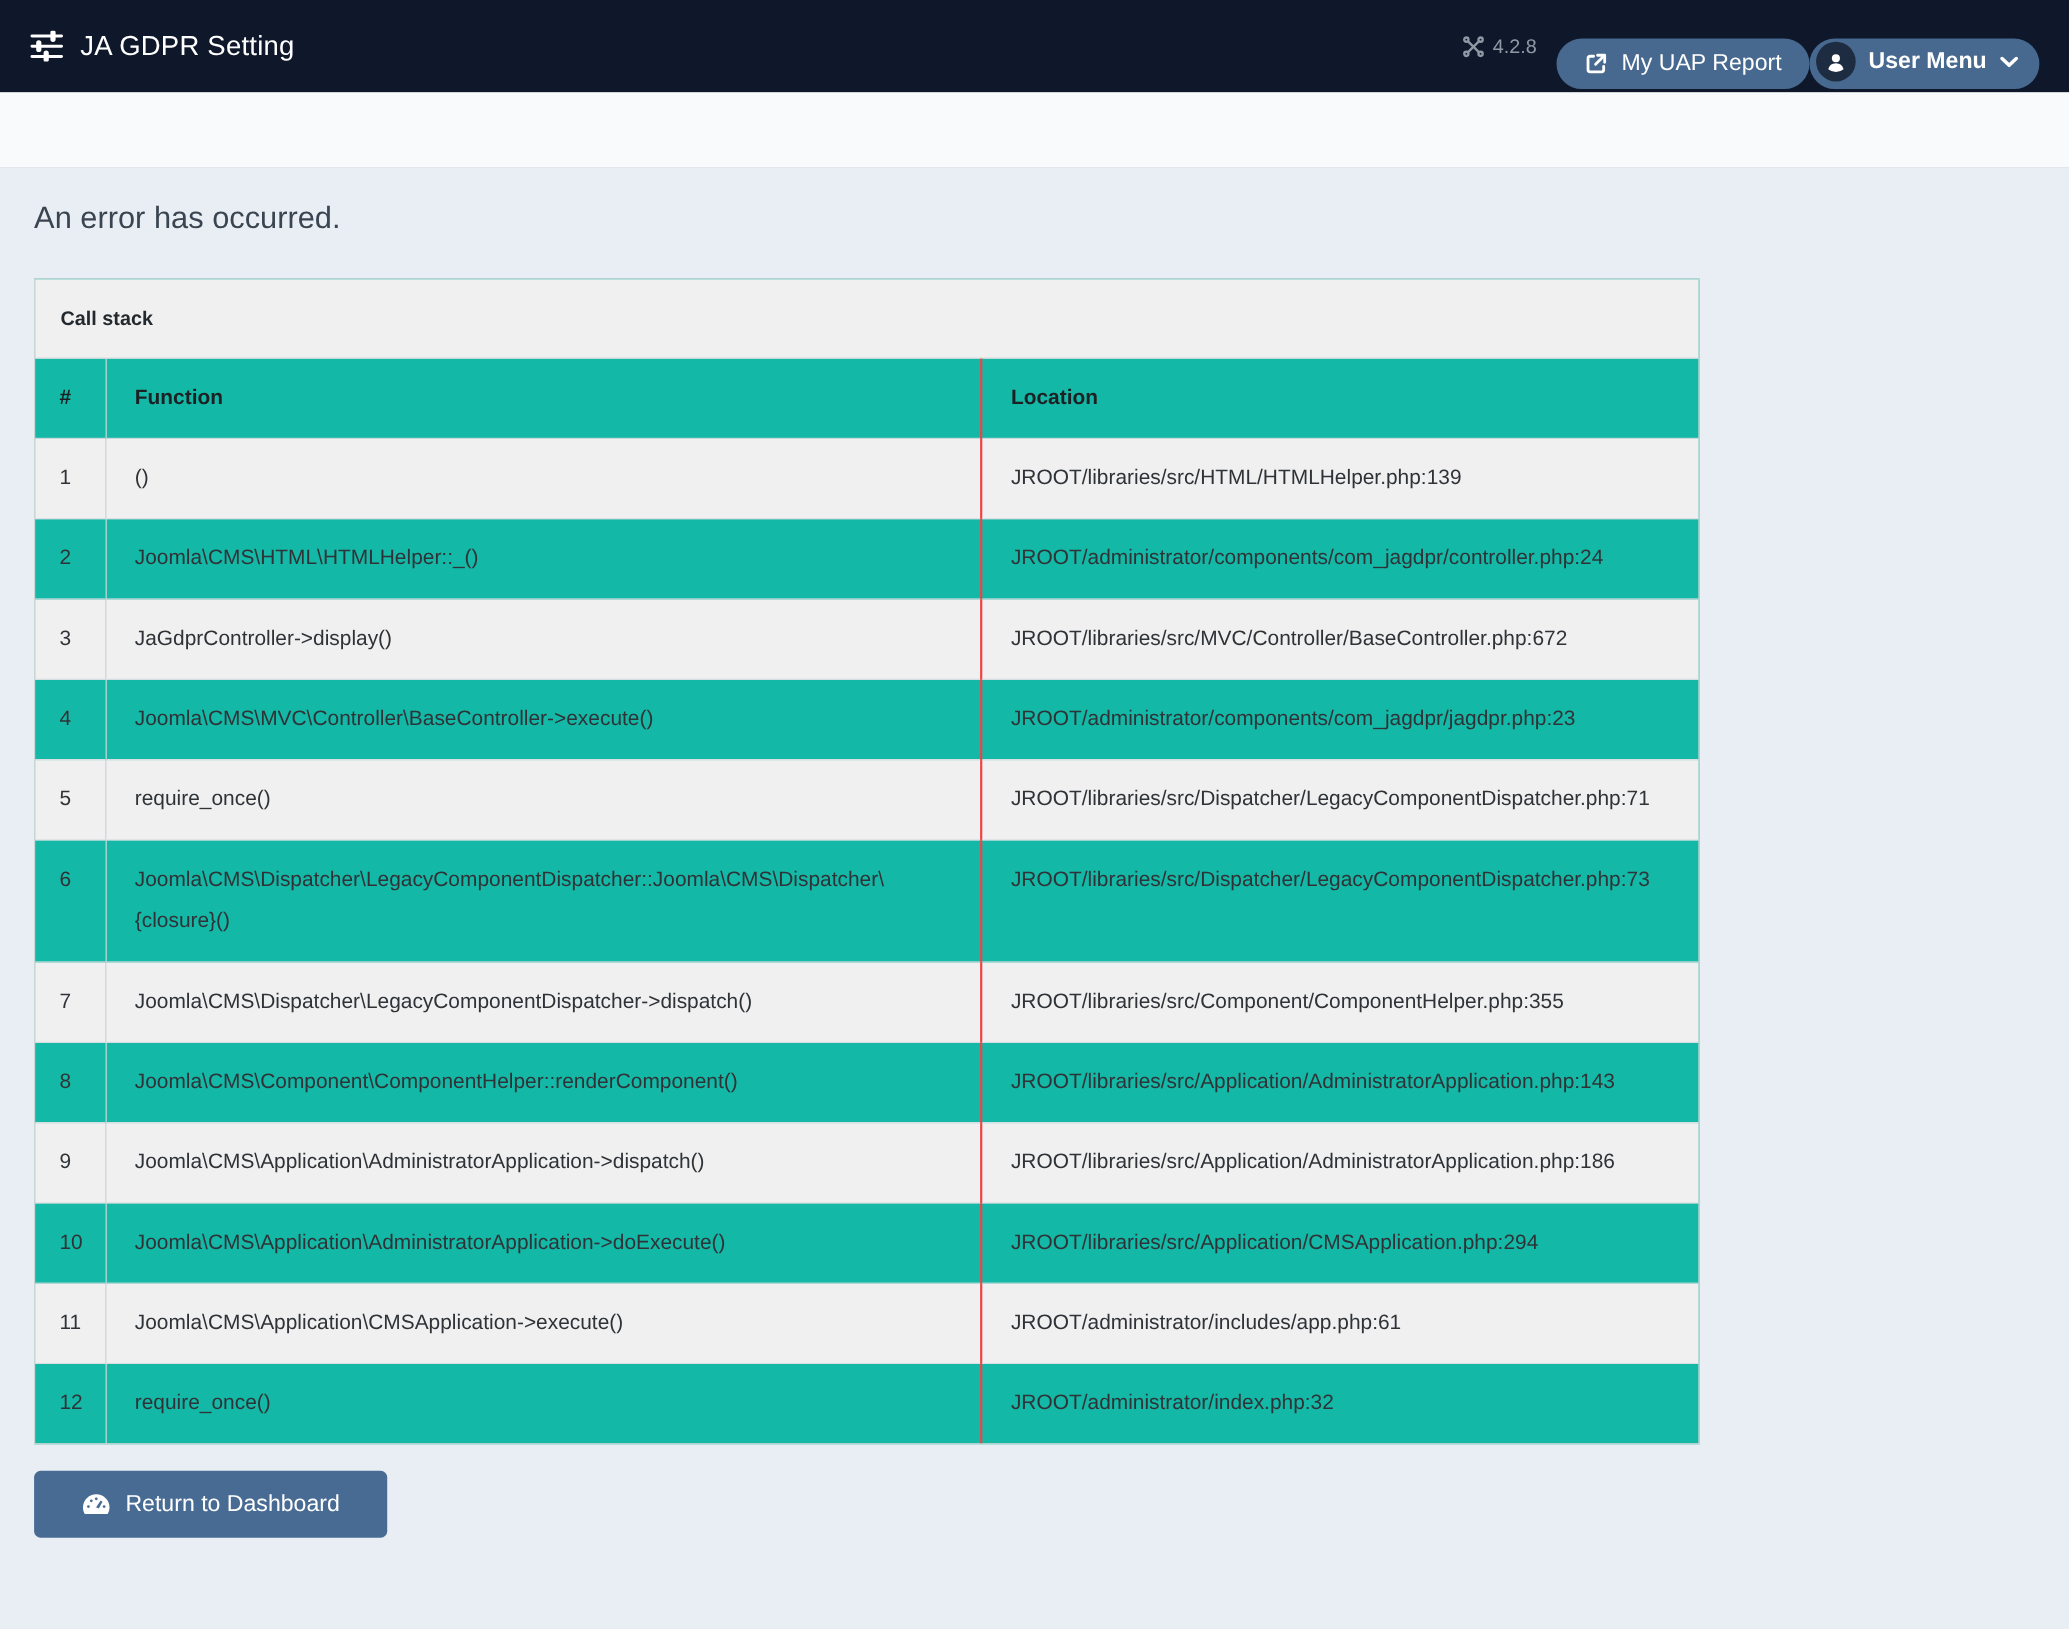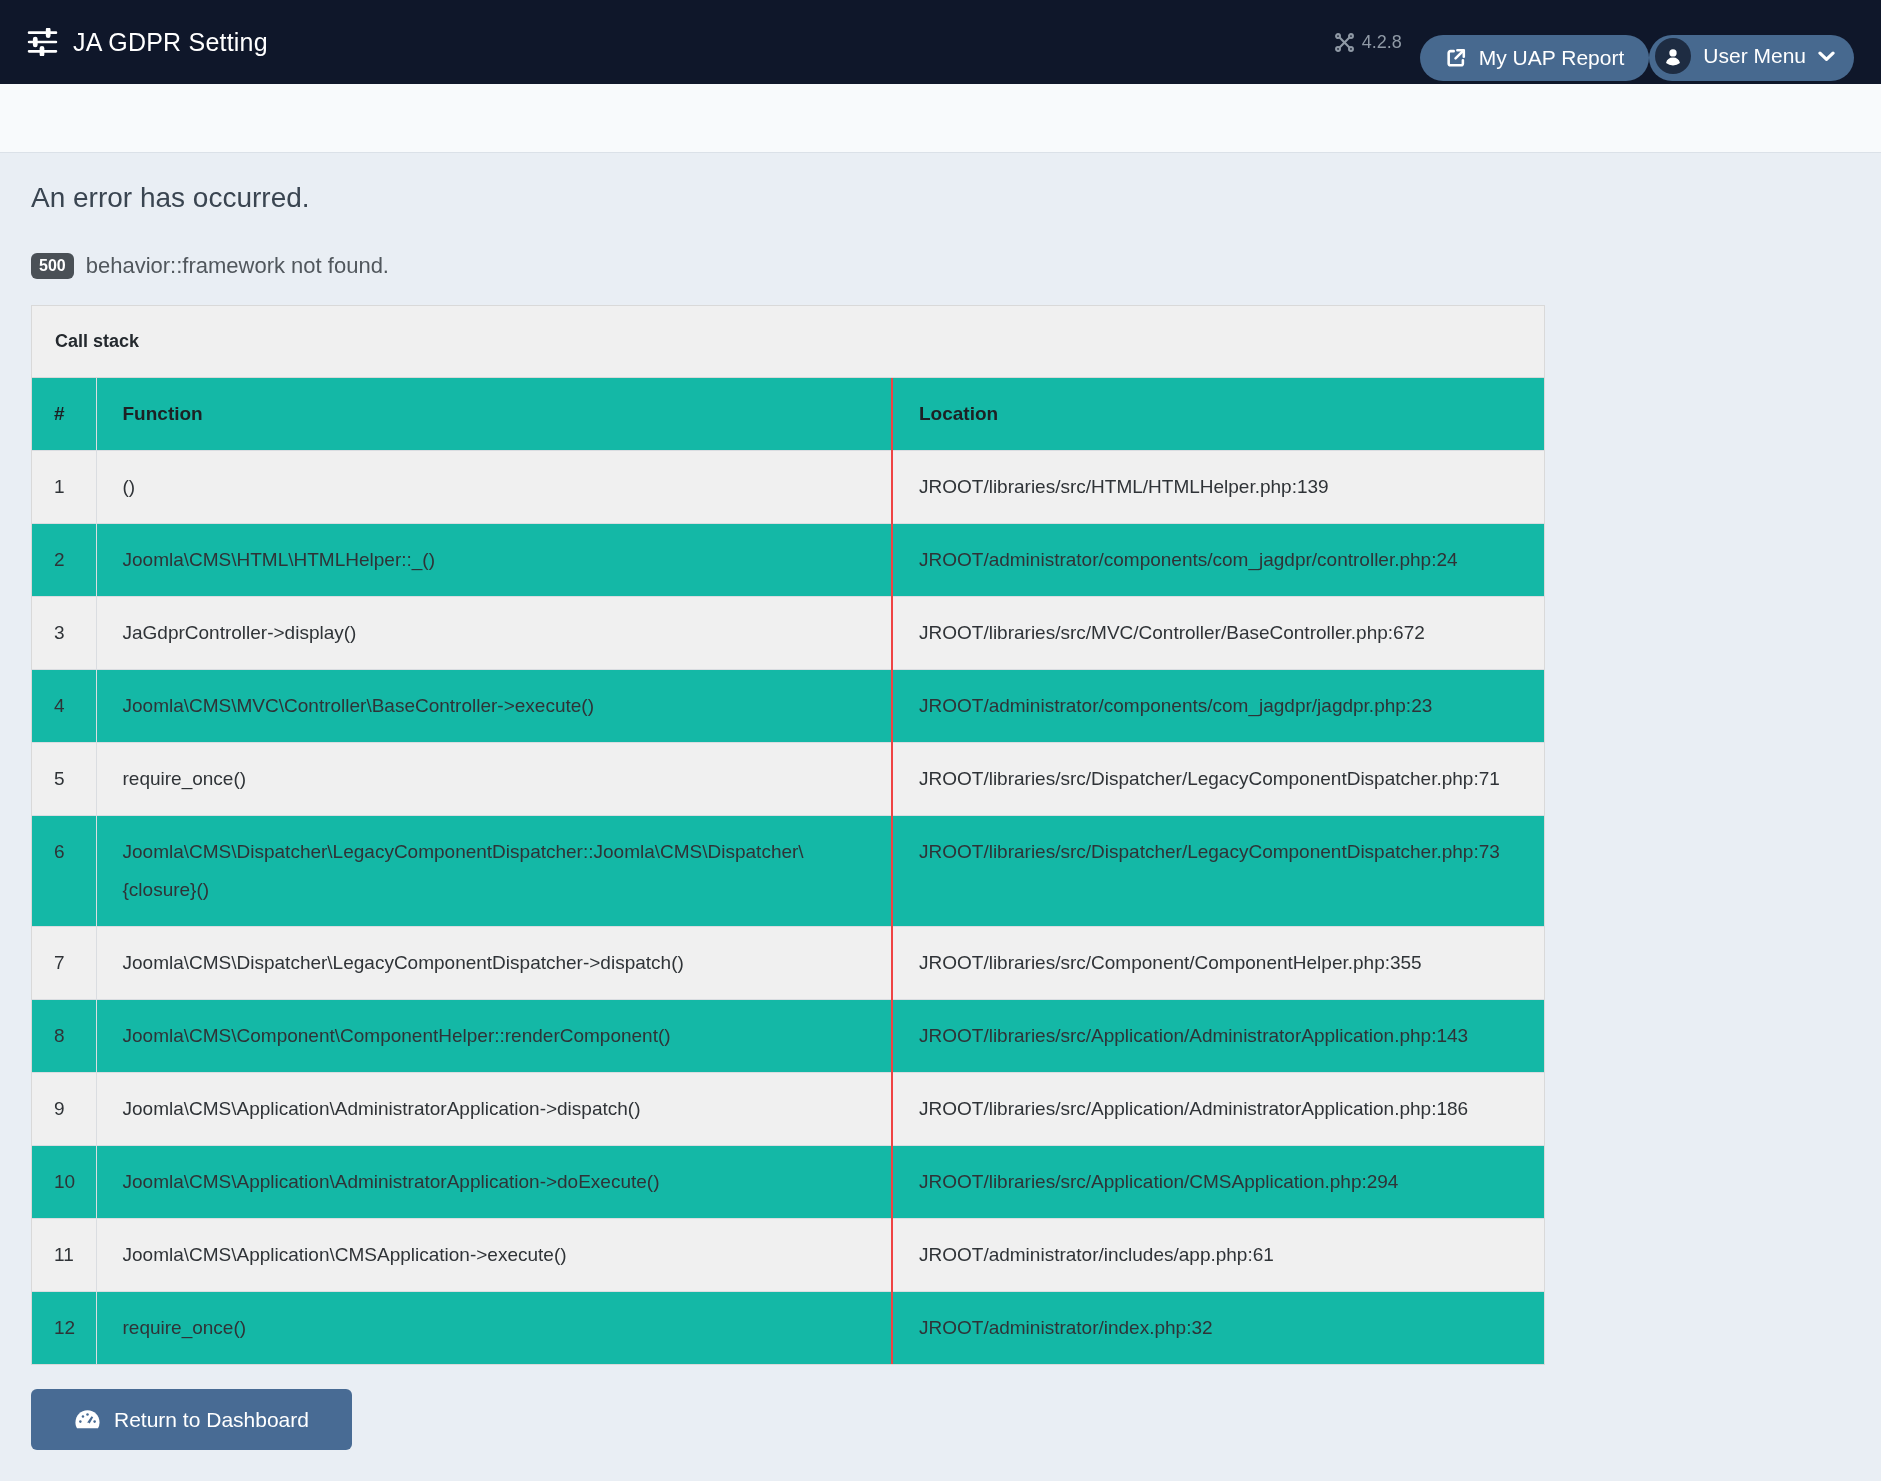--- a/index.html
+++ b/index.html
@@ -21,21 +21,21 @@
   .brand h1 { font-size: 25px; font-weight: 500; margin: 0; letter-spacing: .2px; }
   .icon { display: inline-flex; align-items: center; justify-content: center; }
   .top-right { margin-left: auto; display: flex; align-items: center; gap: 0; }
   .version { color: #8f99a5; font-size: 18px; display: flex; align-items: center; gap: 7px; margin-right: 18px; }
   .pill {
     background: #47698f; border: none; color: #fff; font-family: inherit;
     font-size: 21px; height: 46px; border-radius: 23px;
     display: inline-flex; align-items: center; gap: 12px;
     padding: 0 25px; cursor: pointer; margin-top: 32px;
   }
-  .pill.user { padding: 0 19px 4px 6px; }
+  .pill.user { padding: 0 19px 4px 6px; font-weight: bold; }
   .avatar {
     width: 36px; height: 36px; border-radius: 50%;
     background: #1e2c42; display: flex; align-items: center; justify-content: center;
   }
 
   
   .subbar { height: 69px; background: #f8fafc; border-bottom: 1px solid #dbe1e8; }
 
   
   .content { padding: 27px 31px 0 31px; }
@@ -132,24 +132,20 @@
       </span>
     </button>
   </div>
 </header>
 
 <div class="subbar"></div>
 
 <main class="content">
   <h2 class="error-heading">An error has occurred.</h2>
 
-  <div class="error-line">
-    <span class="badge">500</span>
-    <span class="error-msg">behavior::framework not found.</span>
-  </div>
 
   <section class="card">
     <div class="card-header">Call stack</div>
     <table>
       <thead>
         <tr>
           <th class="h-num">#</th>
           <th class="h-fn">Function</th>
           <th class="h-loc">Location</th>
         </tr>

